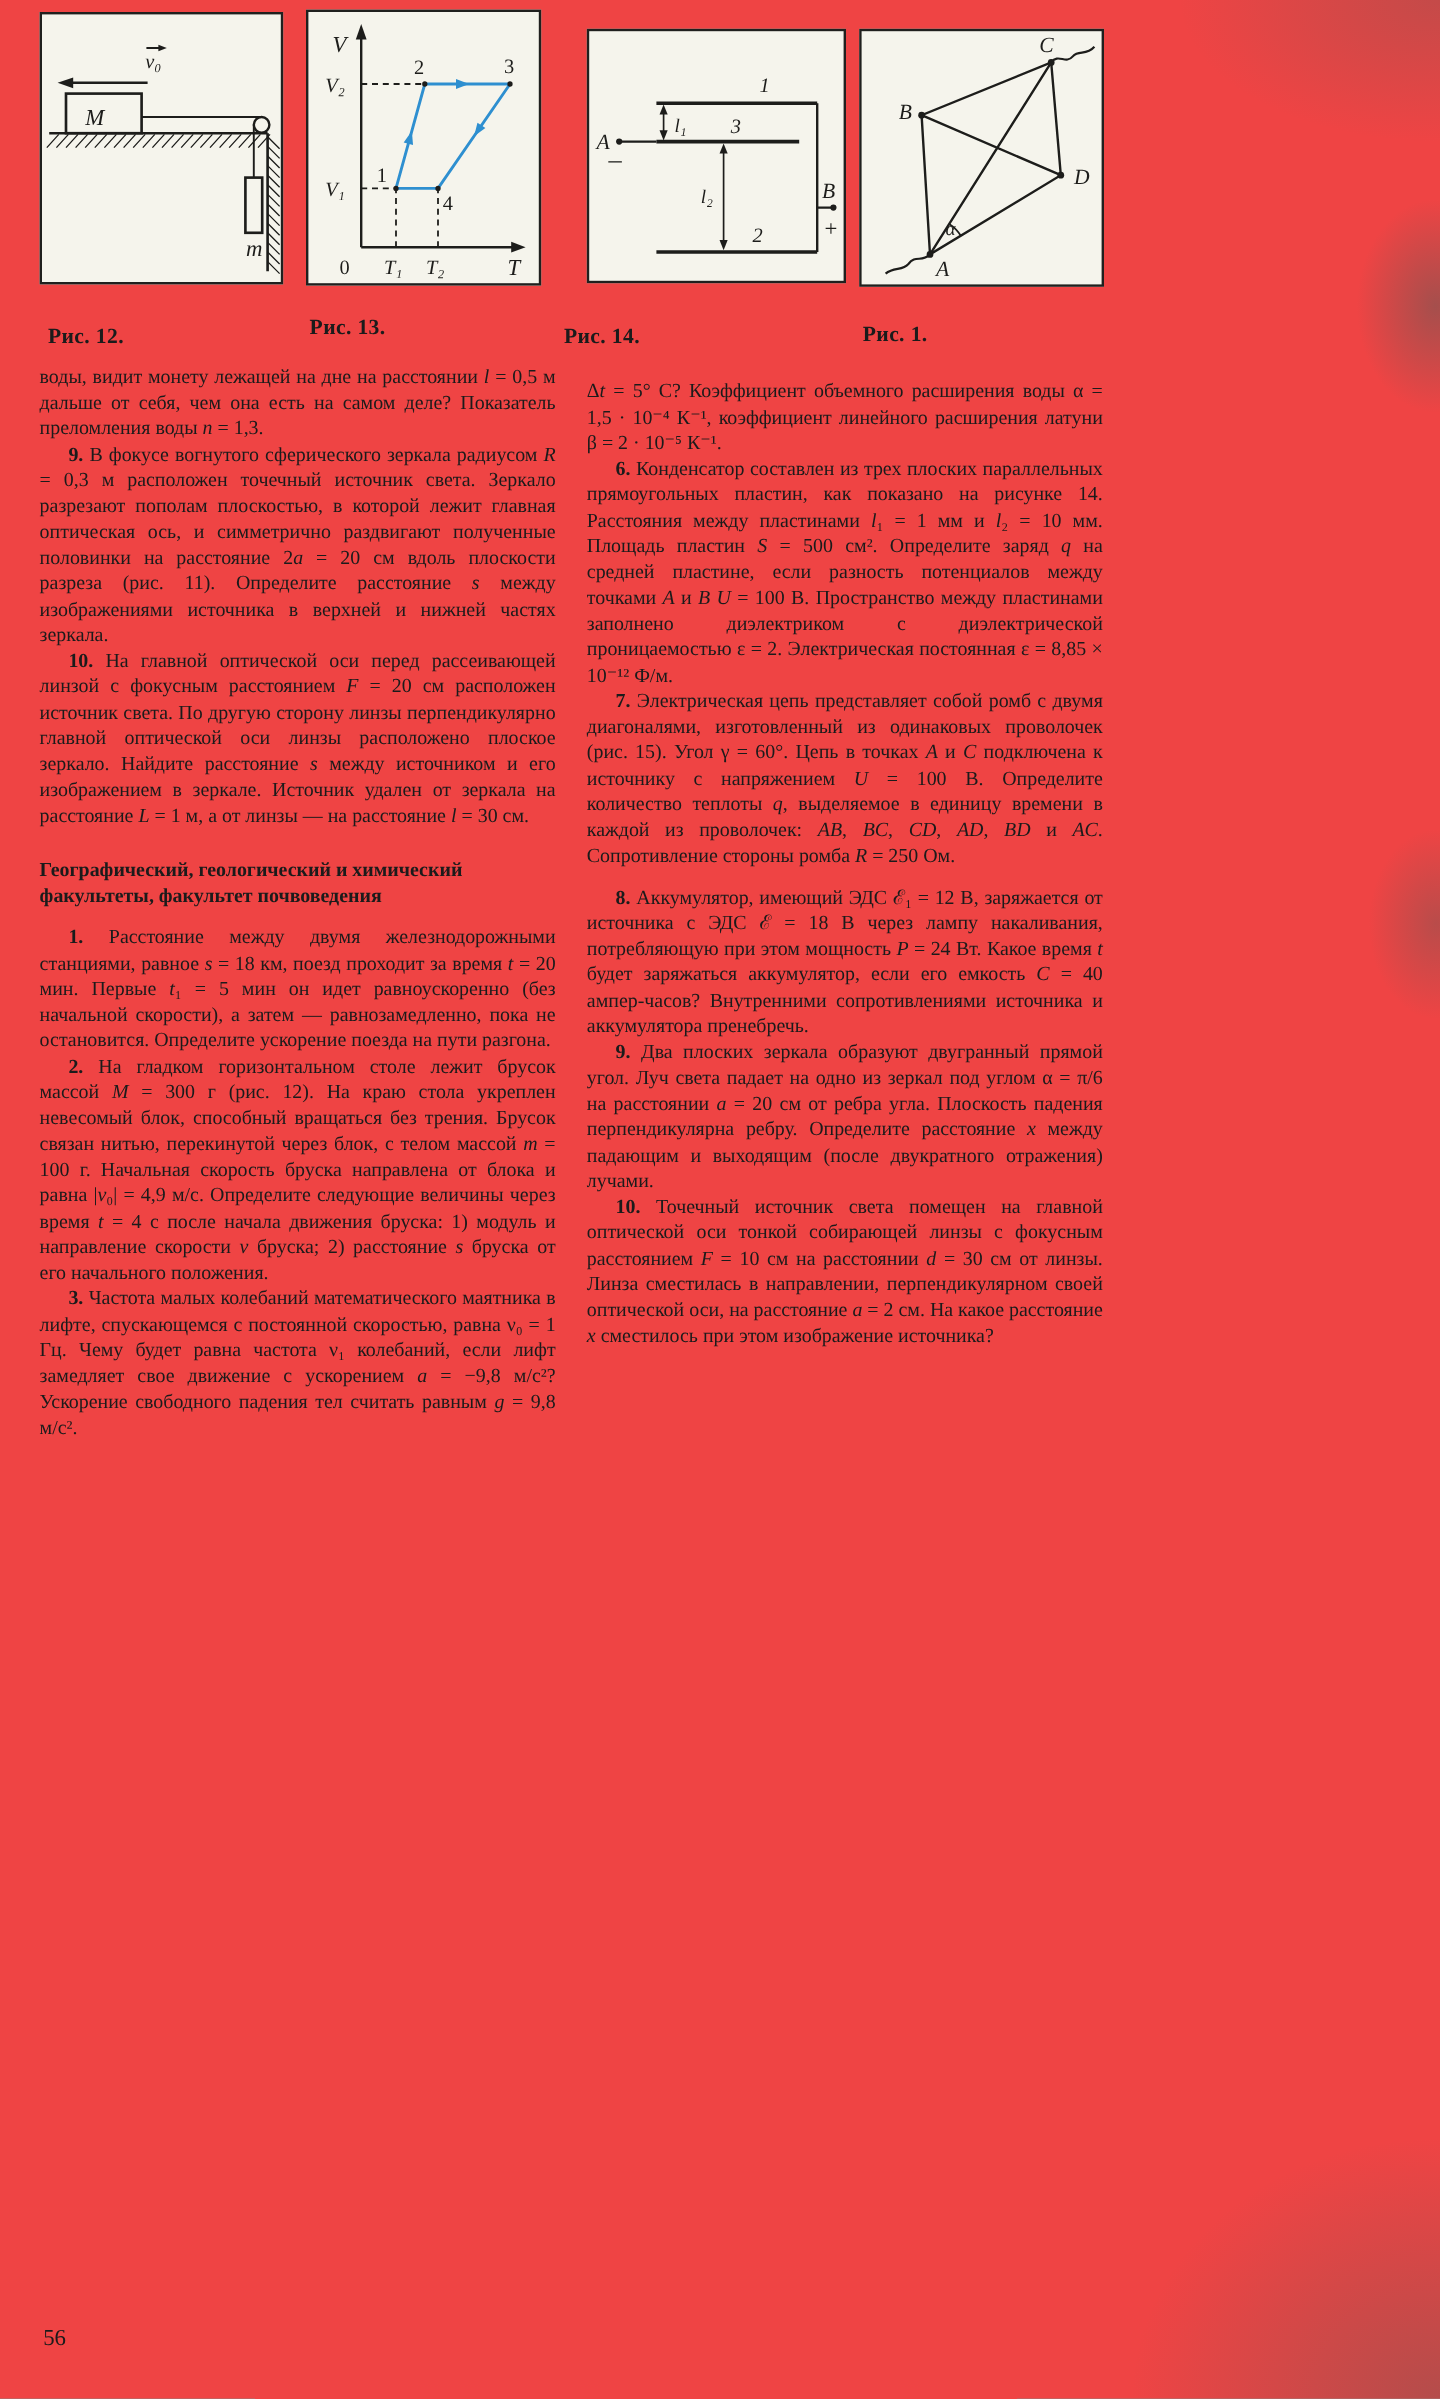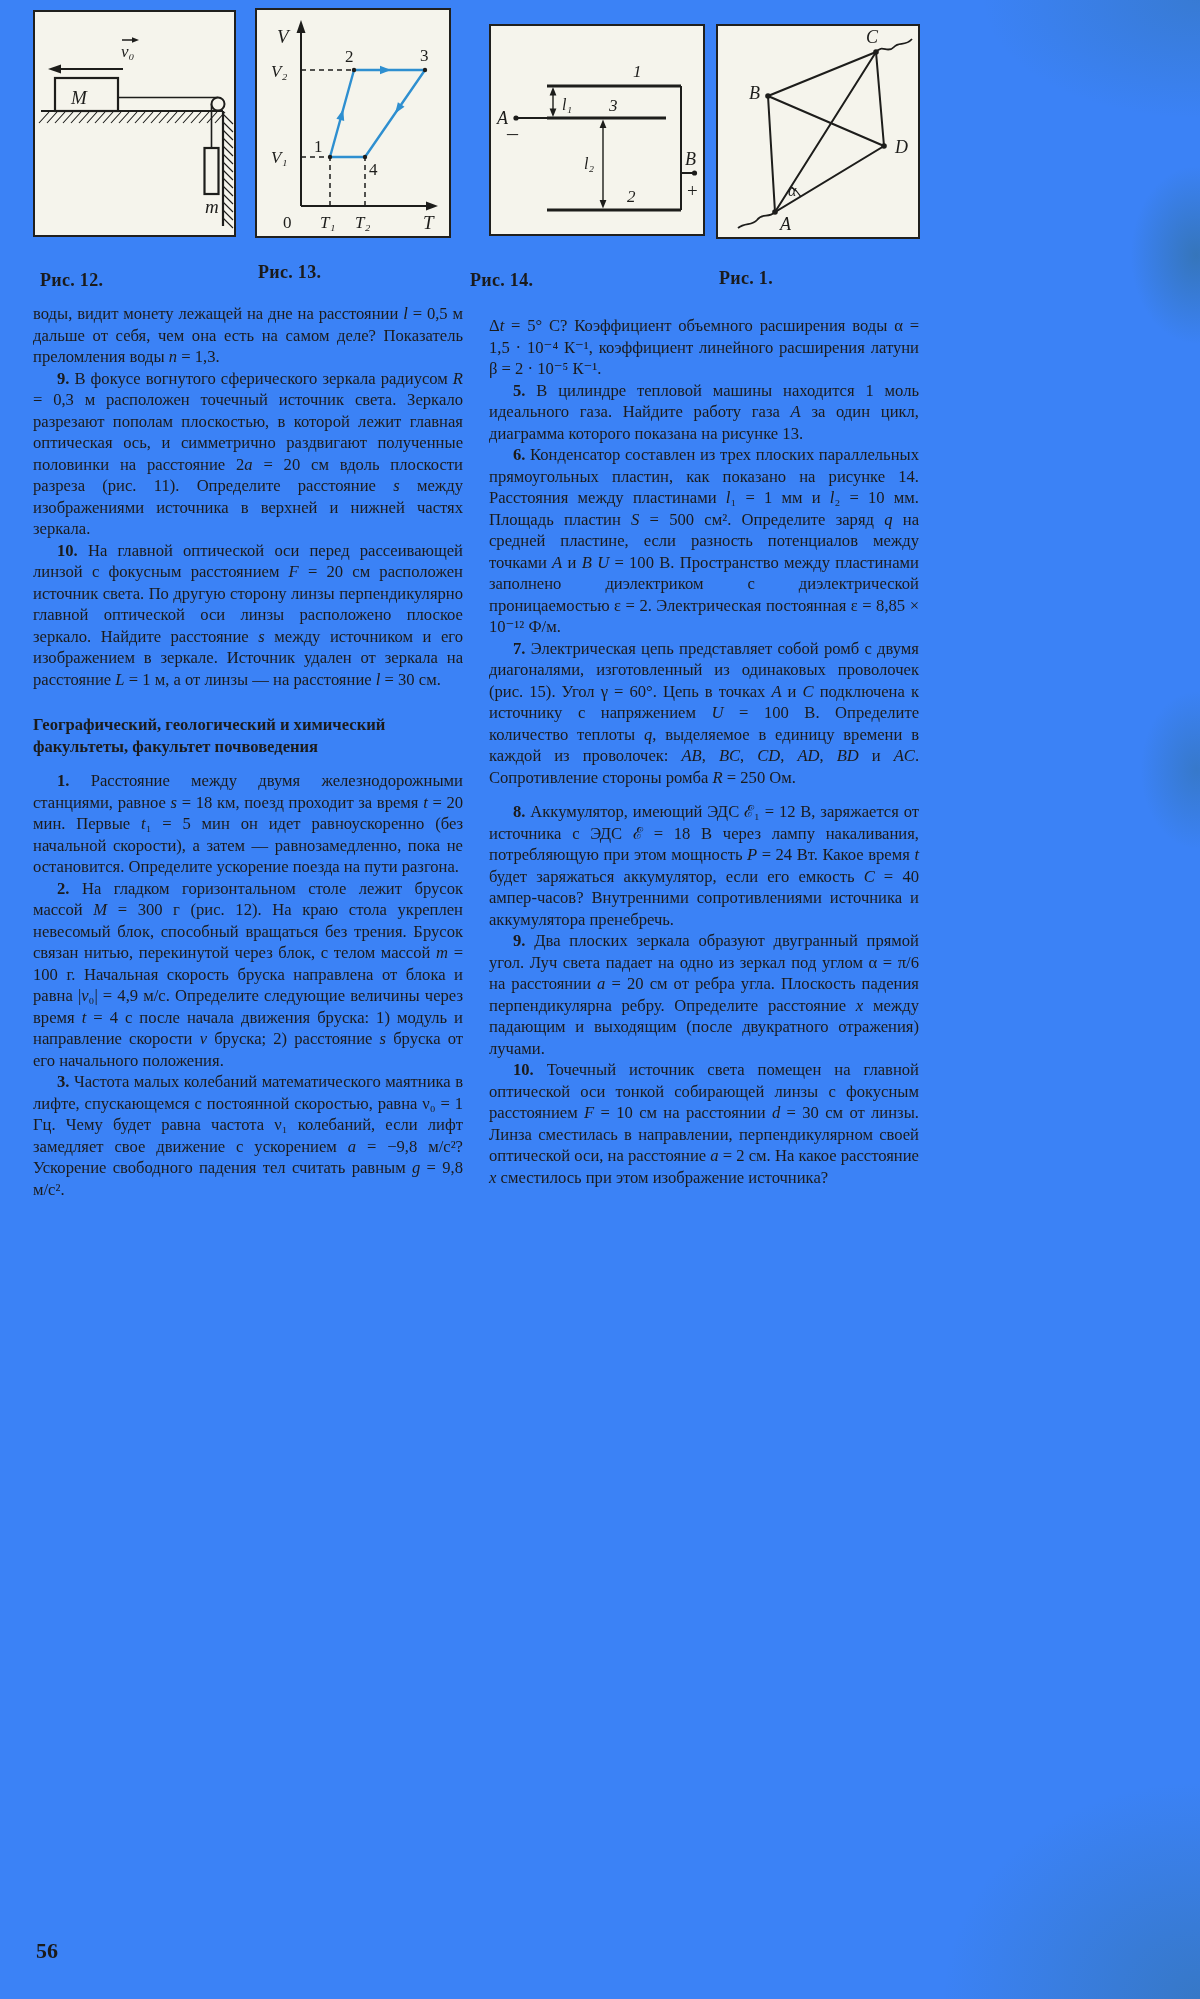--- a/index.html
+++ b/index.html
@@ -1,27 +1,27 @@
 <!DOCTYPE html>
 <html lang="ru"><head>
 <meta charset="utf-8">
 <style>
   html,body{margin:0;padding:0;background:#7d928f;}
-  .page{position:relative;width:1200px;height:1999px;background:#3b82f6;overflow:hidden;
+  .page{position:relative;width:1200px;height:1999px;background:#ef4444;overflow:hidden;
         font-family:"Liberation Serif","DejaVu Serif",serif;color:#1b1b1b;}
   .figbox{position:absolute;background:#f5f4ec;border:2px solid #20201e;box-sizing:content-box;}
   svg{display:block;}
   svg text{font-family:"Liberation Serif","DejaVu Serif",serif;fill:#1d1d1b;}
   .caption{position:absolute;font-weight:700;font-size:18px;letter-spacing:.3px;}
   .col{position:absolute;width:430px;font-size:16.6px;line-height:21.5px;text-align:justify;hyphens:auto;}
   .col p{margin:0;text-indent:24px;}
   .col p.noindent{text-indent:0;}
   .col p.heading{font-weight:700;text-indent:0;text-align:left;margin:24px 0 12px 0;line-height:22px;}
   .col p.gap-above{margin-top:13px;}
-  .pagenum{position:absolute;left:36px;top:1938px;font-weight:700;font-size:22px;}
+  .pagenum{position:absolute;left:36px;top:1938px;font-weight:400;font-size:19px;}
   .artifact{position:absolute;pointer-events:none;}
   .a1{right:0;top:165px;width:70px;height:180px;
       background:radial-gradient(ellipse at 95% 50%, rgba(44,96,90,.38), rgba(44,96,90,0) 70%);}
   .a2{right:0;top:690px;width:60px;height:160px;
       background:radial-gradient(ellipse at 95% 50%, rgba(44,96,90,.28), rgba(44,96,90,0) 70%);}
   .a3{right:0;bottom:0;width:260px;height:220px;
       background:radial-gradient(ellipse at 100% 100%, rgba(44,96,90,.30), rgba(44,96,90,0) 70%);}
   .a4{right:0;top:0;width:220px;height:120px;
       background:radial-gradient(ellipse at 100% 0%, rgba(44,96,90,.22), rgba(44,96,90,0) 70%);}
 </style>
@@ -154,21 +154,20 @@
     <p><b>9.</b> В фокусе вогнутого сферического зеркала радиусом <i>R</i> = 0,3 м расположен точечный источник света. Зеркало разрезают пополам плоскостью, в которой лежит главная оптическая ось, и симметрично раздвигают полученные половинки на расстояние 2<i>a</i> = 20 см вдоль плоскости разреза (рис. 11). Определите расстояние <i>s</i> между изображениями источника в верхней и нижней частях зеркала.</p>
     <p><b>10.</b> На главной оптической оси перед рассеивающей линзой с фокусным расстоянием <i>F</i> = 20 см расположен источник света. По другую сторону линзы перпендикулярно главной оптической оси линзы расположено плоское зеркало. Найдите расстояние <i>s</i> между источником и его изображением в зеркале. Источник удален от зеркала на расстояние <i>L</i> = 1 м, а от линзы — на расстояние <i>l</i> = 30 см.</p>
     <p class="heading">Географический, геологический и химический факультеты, факультет почвоведения</p>
     <p><b>1.</b> Расстояние между двумя железнодорожными станциями, равное <i>s</i> = 18 км, поезд проходит за время <i>t</i> = 20 мин. Первые <i>t</i>₁ = 5 мин он идет равноускоренно (без начальной скорости), а затем — равнозамедленно, пока не остановится. Определите ускорение поезда на пути разгона.</p>
     <p><b>2.</b> На гладком горизонтальном столе лежит брусок массой <i>M</i> = 300 г (рис. 12). На краю стола укреплен невесомый блок, способный вращаться без трения. Брусок связан нитью, перекинутой через блок, с телом массой <i>m</i> = 100 г. Начальная скорость бруска направлена от блока и равна |<i>v</i>₀| = 4,9 м/с. Определите следующие величины через время <i>t</i> = 4 с после начала движения бруска: 1) модуль и направление скорости <i>v</i> бруска; 2) расстояние <i>s</i> бруска от его начального положения.</p>
     <p><b>3.</b> Частота малых колебаний математического маятника в лифте, спускающемся с постоянной скоростью, равна ν₀ = 1 Гц. Чему будет равна частота ν₁ колебаний, если лифт замедляет свое движение с ускорением <i>a</i> = −9,8 м/с²? Ускорение свободного падения тел считать равным <i>g</i> = 9,8 м/с².</p>
   </div>
 
   <div class="col" style="left:489px;top:303px;margin-top:12px;">
     <p class="noindent">Δ<i>t</i> = 5° C? Коэффициент объемного расширения воды α = 1,5 · 10⁻⁴ К⁻¹, коэффициент линейного расширения латуни β = 2 · 10⁻⁵ К⁻¹.</p>
-    <p><b>5.</b> В цилиндре тепловой машины находится 1 моль идеального газа. Найдите работу газа <i>A</i> за один цикл, диаграмма которого показана на рисунке 13.</p>
     <p><b>6.</b> Конденсатор составлен из трех плоских параллельных прямоугольных пластин, как показано на рисунке 14. Расстояния между пластинами <i>l</i>₁ = 1 мм и <i>l</i>₂ = 10 мм. Площадь пластин <i>S</i> = 500 см². Определите заряд <i>q</i> на средней пластине, если разность потенциалов между точками <i>A</i> и <i>B</i> <i>U</i> = 100 В. Пространство между пластинами заполнено диэлектриком с диэлектрической проницаемостью ε = 2. Электрическая постоянная ε = 8,85 × 10⁻¹² Ф/м.</p>
     <p><b>7.</b> Электрическая цепь представляет собой ромб с двумя диагоналями, изготовленный из одинаковых проволочек (рис. 15). Угол γ = 60°. Цепь в точках <i>A</i> и <i>C</i> подключена к источнику с напряжением <i>U</i> = 100 В. Определите количество теплоты <i>q</i>, выделяемое в единицу времени в каждой из проволочек: <i>AB</i>, <i>BC</i>, <i>CD</i>, <i>AD</i>, <i>BD</i> и <i>AC</i>. Сопротивление стороны ромба <i>R</i> = 250 Ом.</p>
     <p class="gap-above"><b>8.</b> Аккумулятор, имеющий ЭДС ℰ₁ = 12 В, заряжается от источника с ЭДС ℰ = 18 В через лампу накаливания, потребляющую при этом мощность <i>P</i> = 24 Вт. Какое время <i>t</i> будет заряжаться аккумулятор, если его емкость <i>C</i> = 40 ампер-часов? Внутренними сопротивлениями источника и аккумулятора пренебречь.</p>
     <p><b>9.</b> Два плоских зеркала образуют двугранный прямой угол. Луч света падает на одно из зеркал под углом α = π/6 на расстоянии <i>a</i> = 20 см от ребра угла. Плоскость падения перпендикулярна ребру. Определите расстояние <i>x</i> между падающим и выходящим (после двукратного отражения) лучами.</p>
     <p><b>10.</b> Точечный источник света помещен на главной оптической оси тонкой собирающей линзы с фокусным расстоянием <i>F</i> = 10 см на расстоянии <i>d</i> = 30 см от линзы. Линза сместилась в направлении, перпендикулярном своей оптической оси, на расстояние <i>a</i> = 2 см. На какое расстояние <i>x</i> сместилось при этом изображение источника?</p>
   </div>
 
   <div class="pagenum">56</div>
 
 </div>

